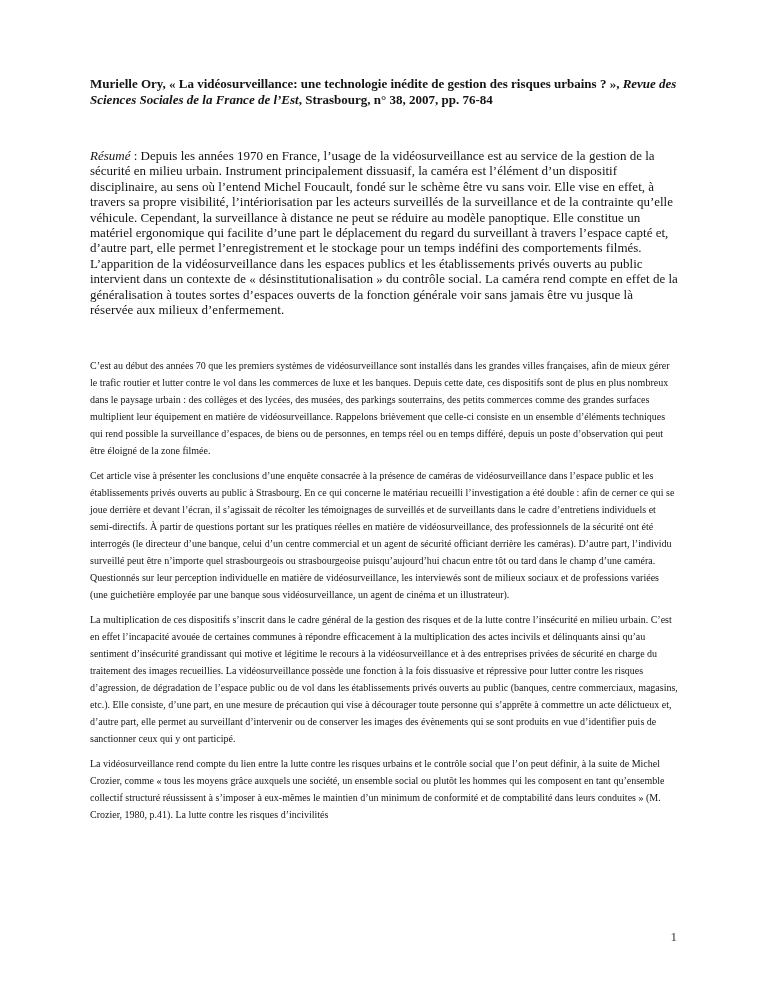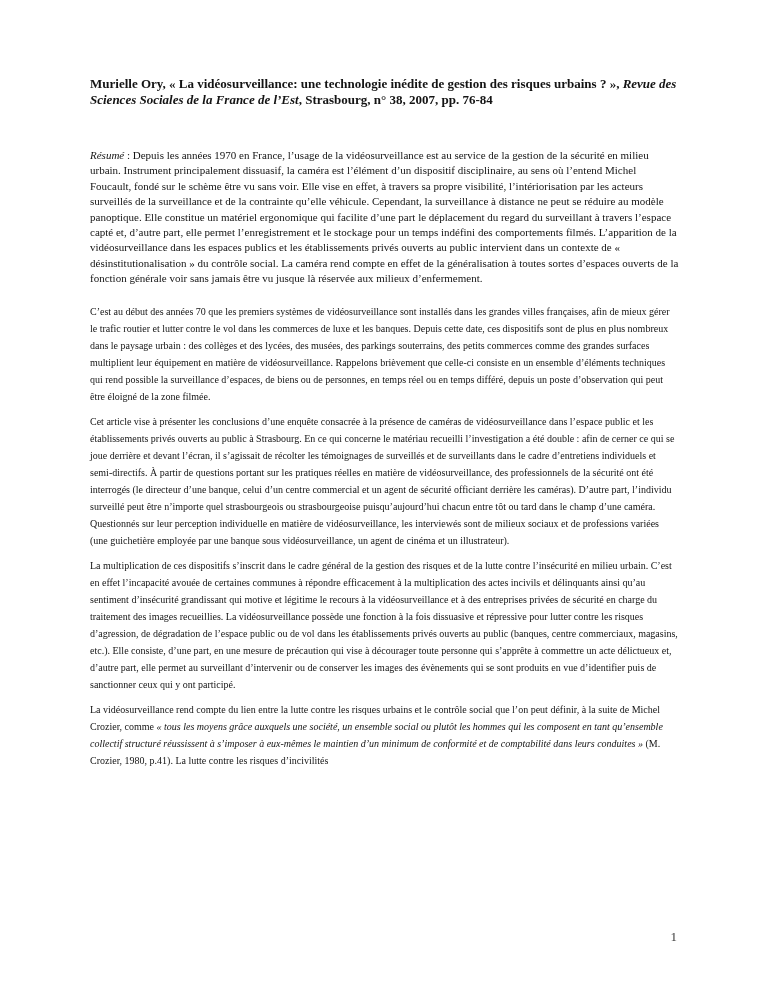--- a/index.html
+++ b/index.html
@@ -21,34 +21,33 @@
   .title {
     font-size: 13px;
     font-weight: bold;
     line-height: 16px;
     margin: 0 0 40px 0;
   }
   .title .journal {
     font-style: italic;
   }
   .abstract {
-    font-size: 11px;
+    font-size: 13px;
     line-height: 15.4px;
-    margin: 0 0 16px 0;
+    margin: 0 0 40px 0;
   }
   .abstract .abstract-label {
     font-style: italic;
   }
   .body-para {
     font-size: 10px;
     line-height: 17px;
     margin: 0 0 8px 0;
   }
   .body-para .quote {
-    font-style: italic;
   }
   .page-number {
     position: absolute;
     top: 929px;
     right: 91px;
     font-size: 13px;
     color: #3a3a3a;
   }
 </style>
 </head>

